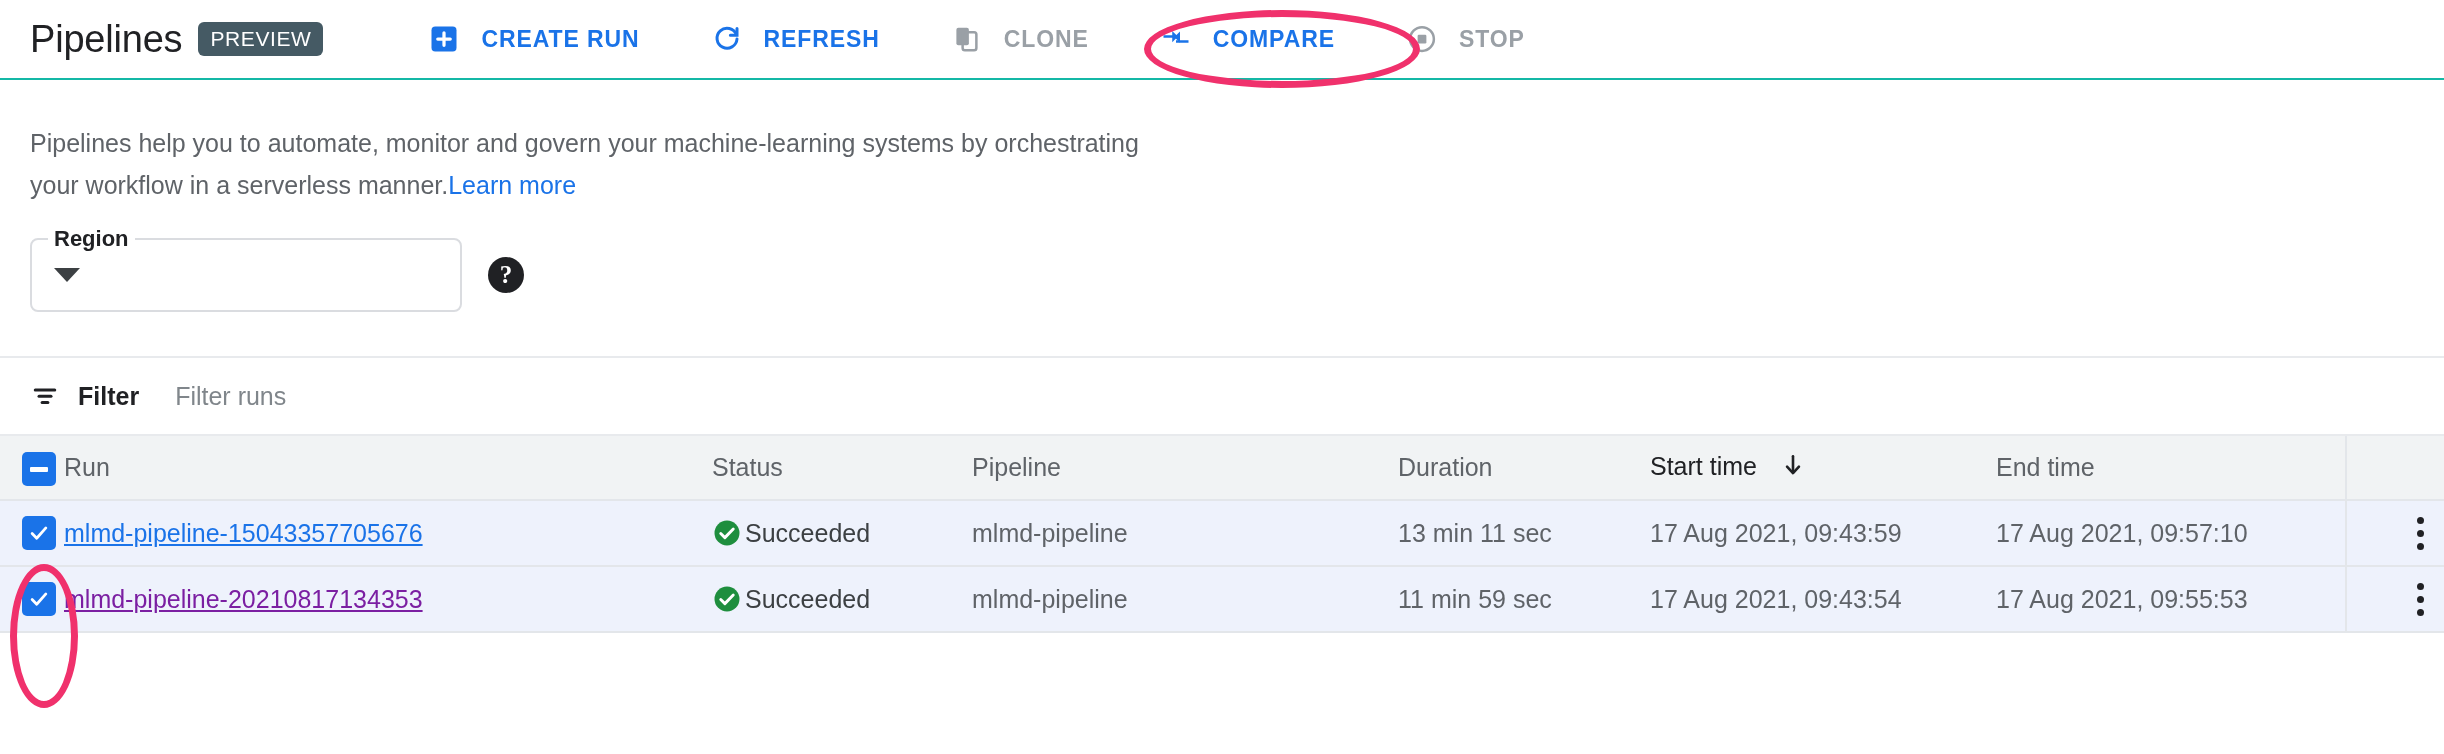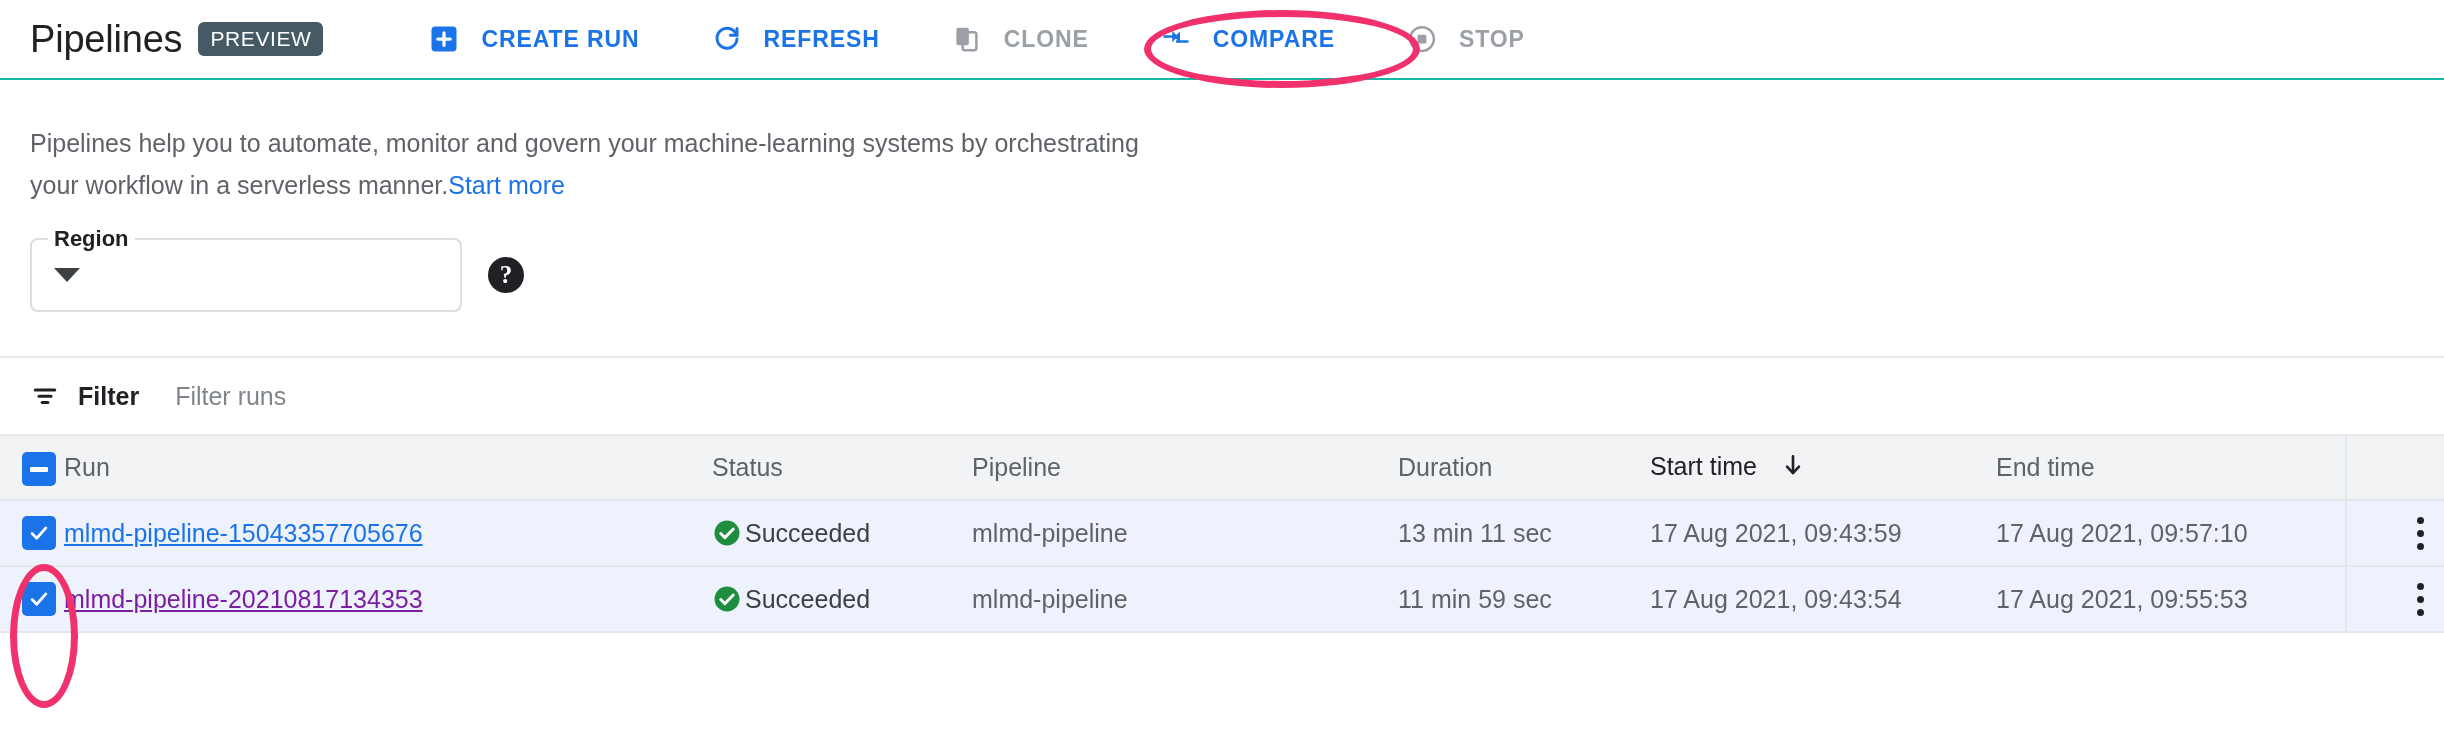--- a/index.html
+++ b/index.html
@@ -317,21 +317,21 @@
           </svg>
       </span>
       <span>STOP</span>
     </button>
 
   </div>
 </div>
 
 <div class="desc-wrap">
   <div class="desc">
-    <span>Pipelines help you to automate, monitor and govern your machine-learning systems by orchestrating your workflow in a serverless manner.</span><a href="#">Start more</a>
+    <span>Pipelines help you to automate, monitor and govern your machine-learning systems by orchestrating your workflow in a serverless manner.</span><a href="#">Learn more</a>
   </div>
 </div>
 
 <div class="region-row">
   <div class="region-field">
     <span class="region-legend">Region</span>
     <span class="caret"></span>
   </div>
   <div class="help-icon">?</div>
 </div>

